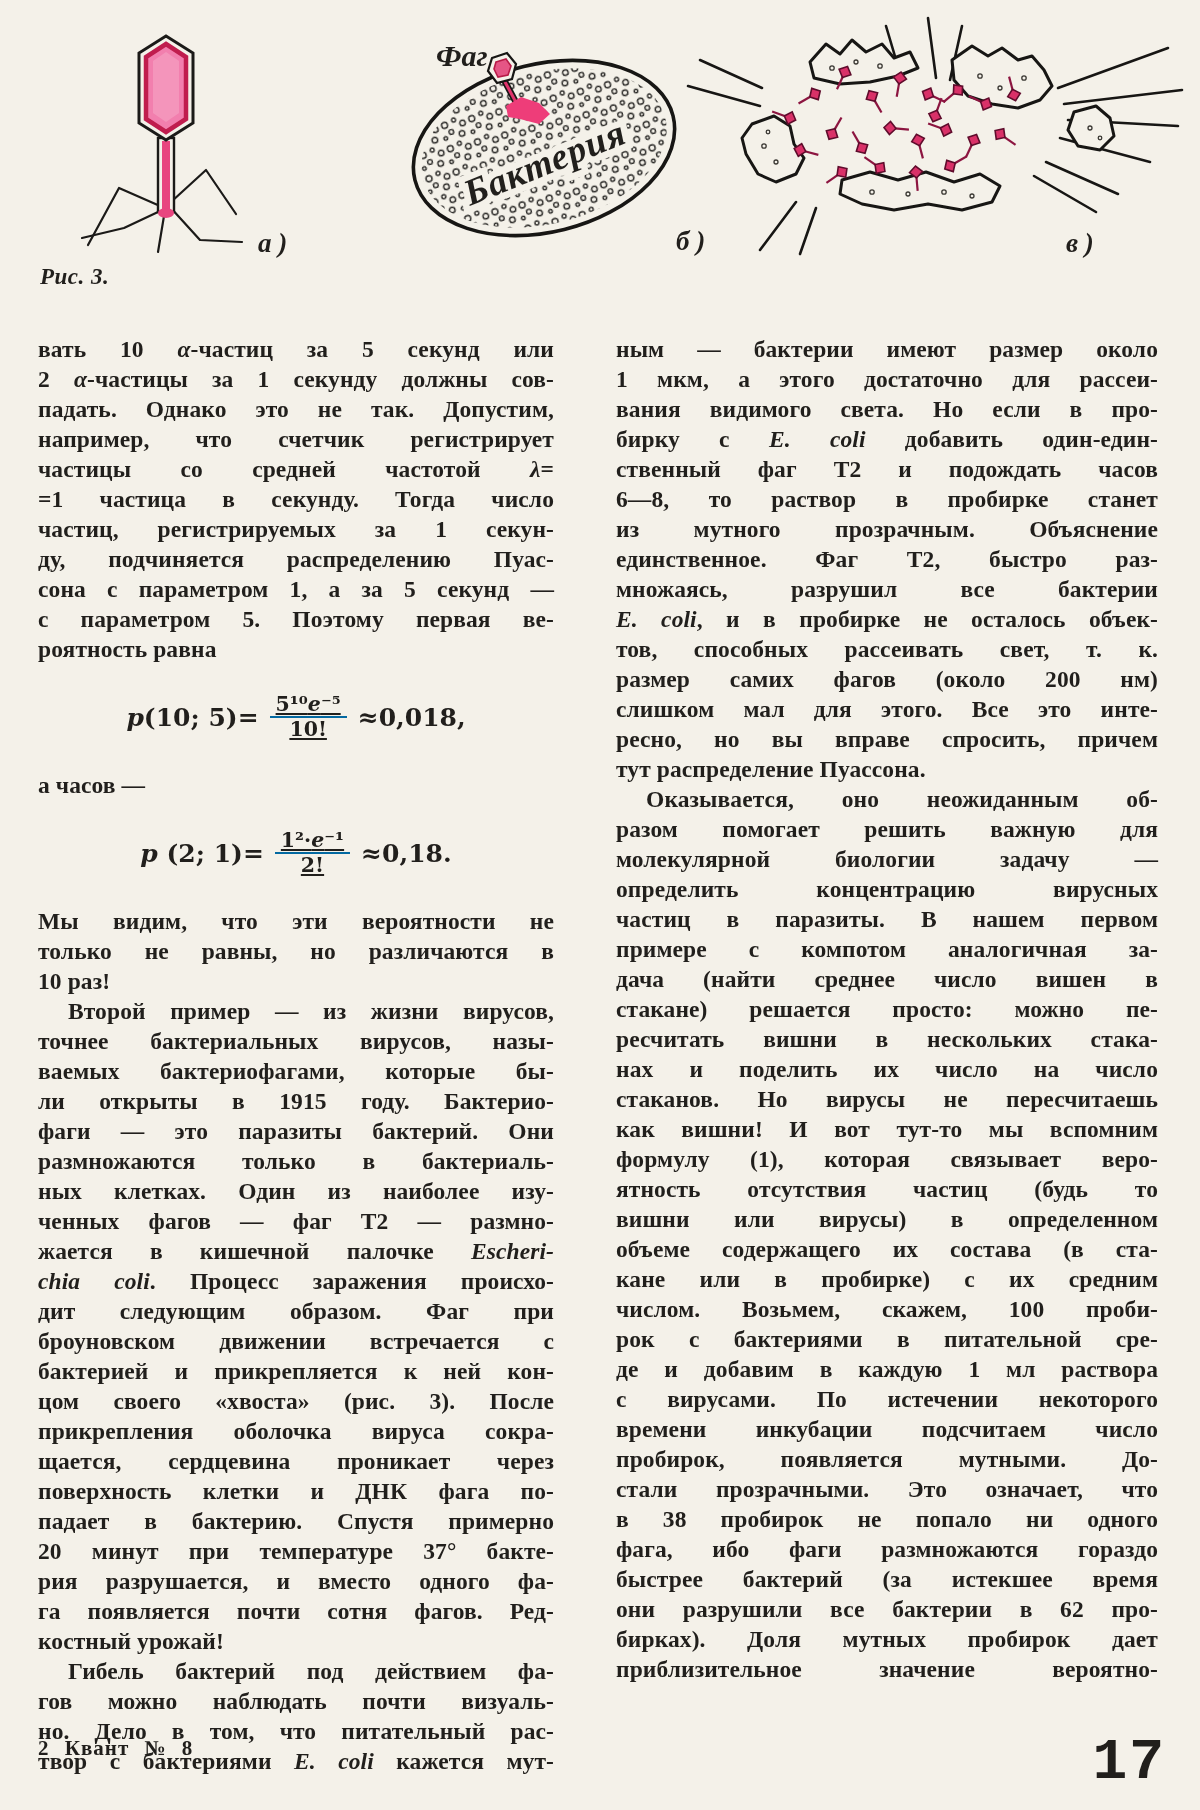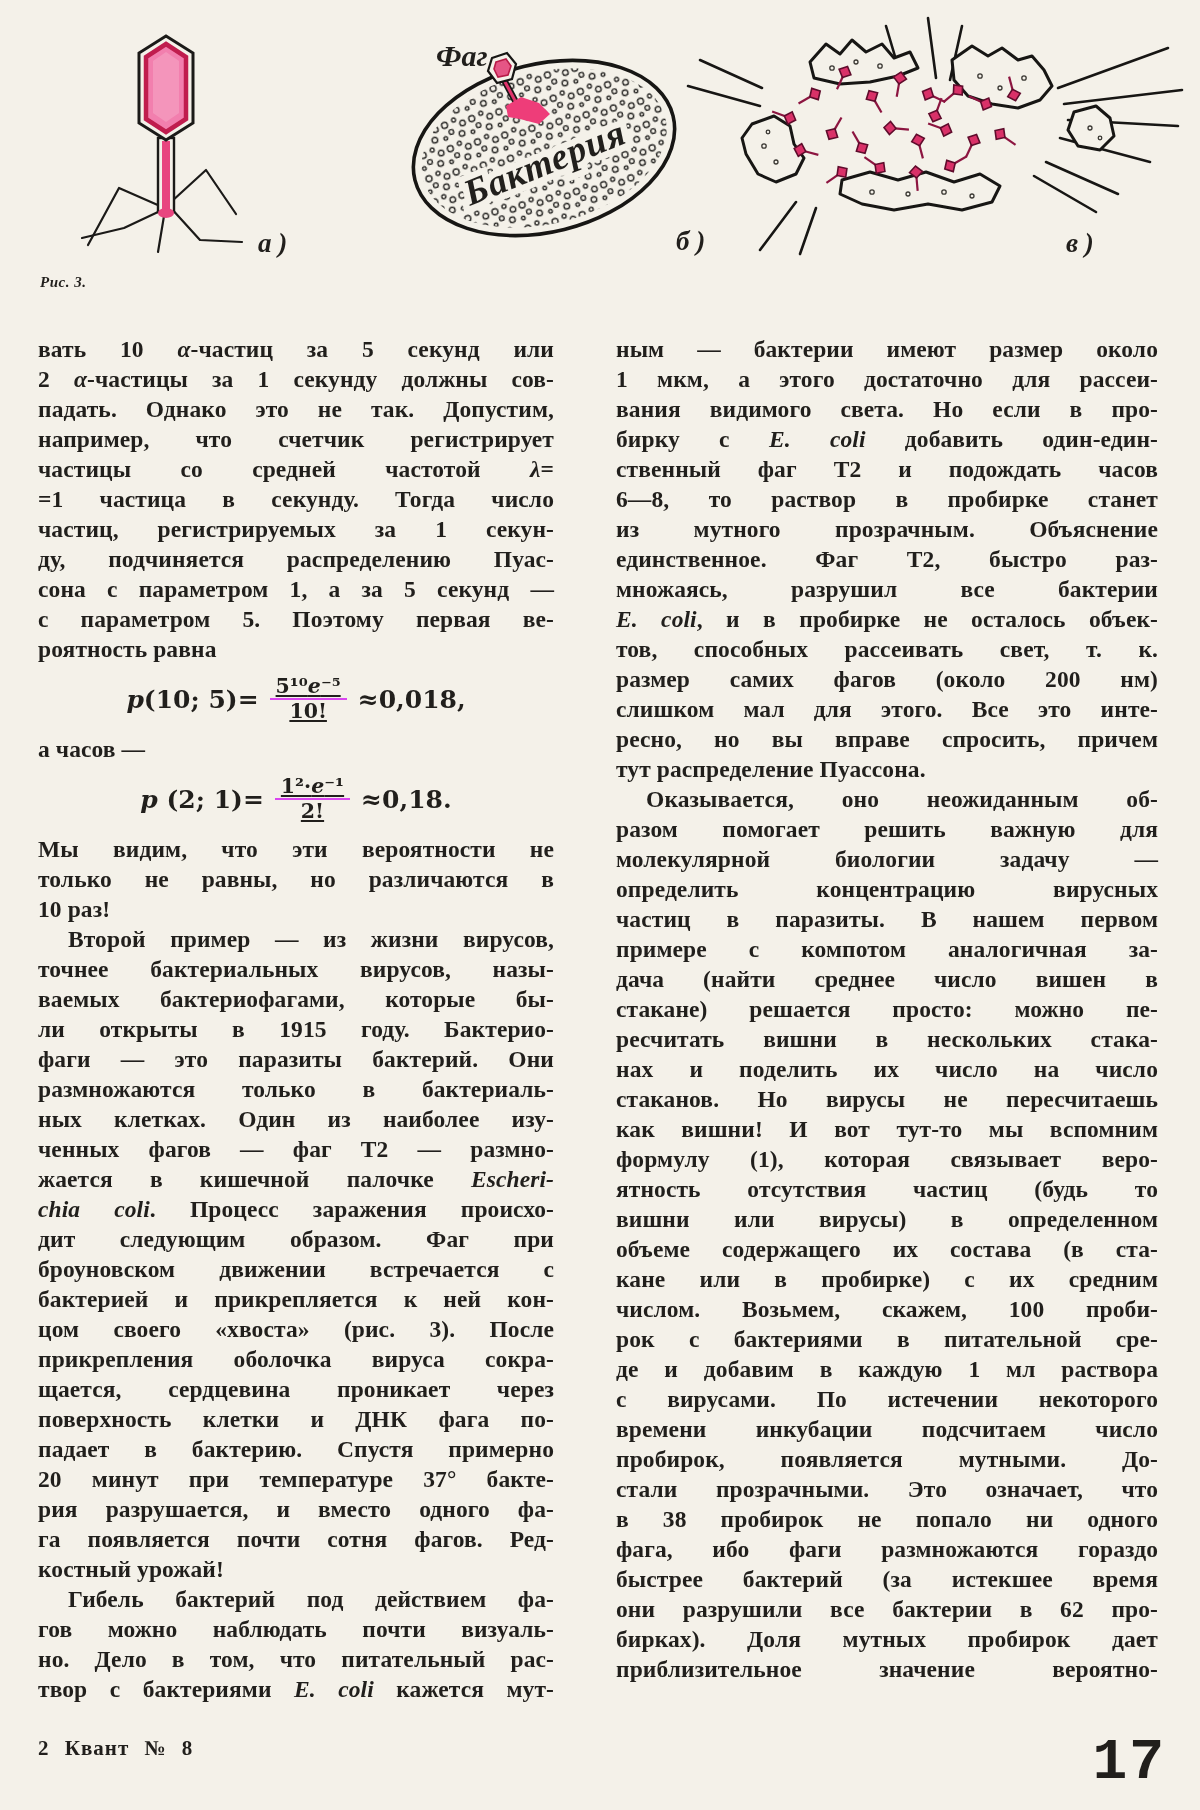--- a/index.html
+++ b/index.html
@@ -4,45 +4,45 @@
 <style>
   *{box-sizing:border-box}
   html,body{margin:0;padding:0;background:#d8d5cc}
   .page{
     position:relative;width:1200px;height:1810px;margin:0 auto;
     background:#f4f1e9;color:#211f1c;overflow:hidden;
     font-family:"Liberation Serif","DejaVu Serif",serif;font-weight:bold;
   }
   .figure-art{position:absolute;left:0;top:0}
   .fig-caption{
-    position:absolute;left:40px;top:274px;font-size:15px;
+    position:absolute;left:40px;top:264px;font-size:23px;
     font-style:italic;letter-spacing:.5px;
   }
   .col{position:absolute;top:334px}
   .col-left{left:38px;width:516px}
   .col-right{left:616px;width:542px}
   .textline{
     font-size:23.5px;line-height:30px;
     text-align:justify;text-align-last:justify;
     letter-spacing:.1px;
   }
   .textline.end{text-align:left;text-align-last:left}
   .textline.indent{text-indent:30px}
   i{font-style:italic}
   .formula{
     display:flex;justify-content:center;align-items:center;gap:9px;
-    height:58px;margin:6px 0;font-size:25px;
+    height:58px;margin:24px 0;font-size:25px;
     font-family:"DejaVu Serif",serif;
   }
   .formula .frac{
     display:inline-flex;flex-direction:column;
     font-size:20.5px;line-height:1.12;margin:0 2px;text-decoration:underline;
   }
   .formula .num,.formula .den{text-align:center;padding:0 6px}
-  .formula .den{border-top:2px solid #d946ef}
+  .formula .den{border-top:2px solid #0369a1}
   .footer-left{
     position:absolute;left:38px;top:1736px;font-size:21px;
     word-spacing:9px;letter-spacing:1px;
   }
   .page-number{
     position:absolute;right:34px;top:1734px;font-size:58px;line-height:1;
     font-family:Liberation Mono, monospace;
     font-weight:bold;letter-spacing:2px;
   }
   .svg-label{

